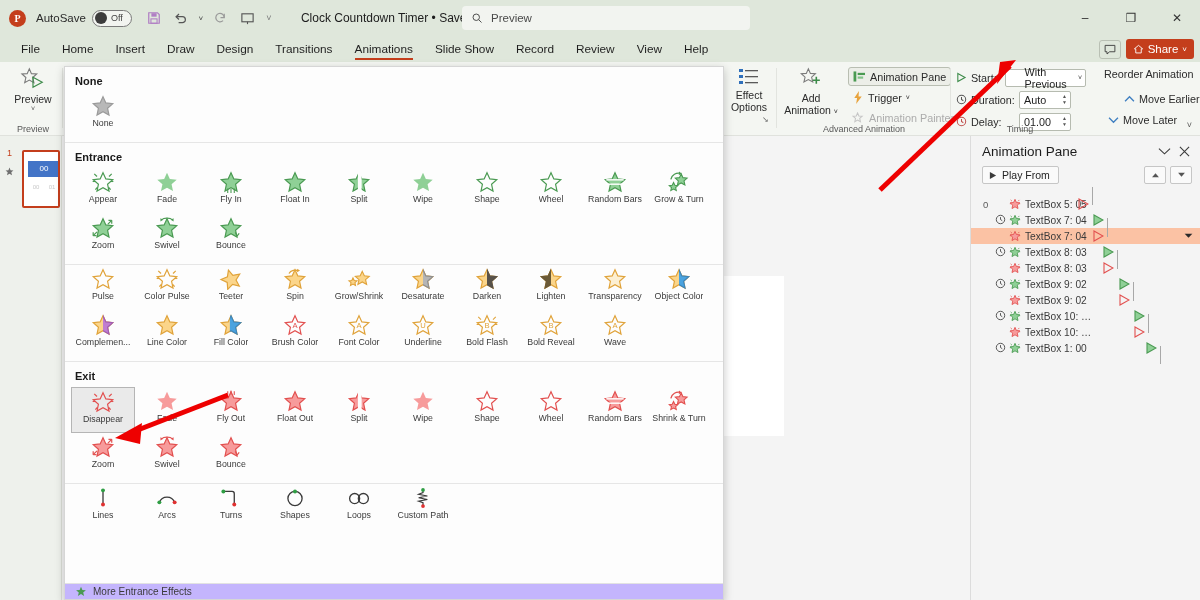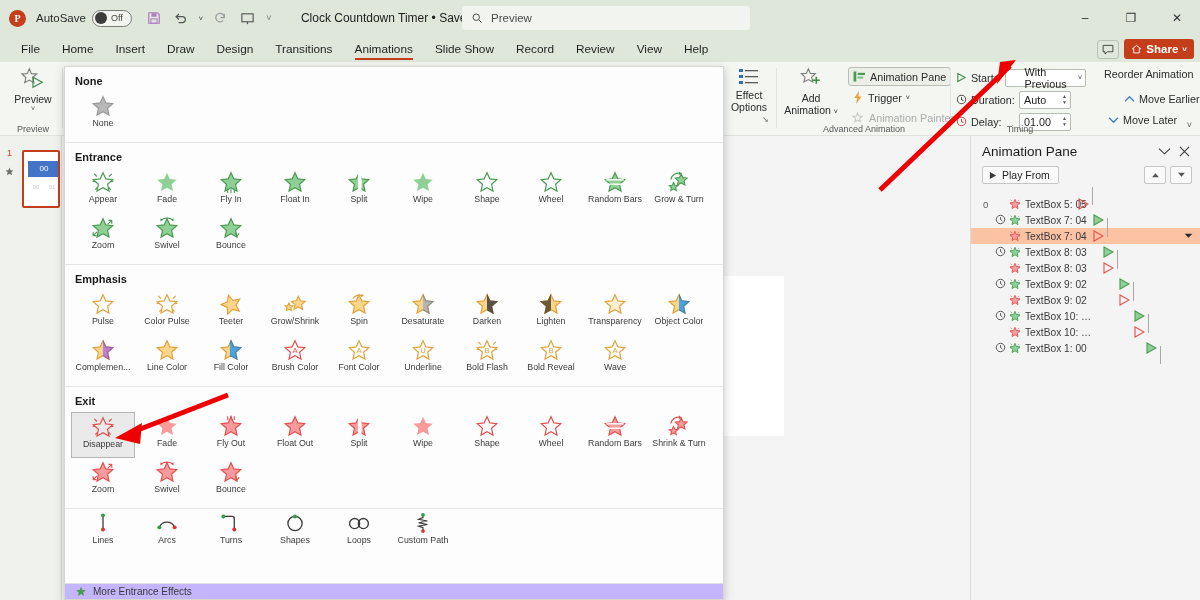--- a/index.html
+++ b/index.html
@@ -56,21 +56,21 @@
     background:#dfe7db; display:flex; align-items:center; padding-left:10px;
   }
   .tab{
     font-size:11.8px;color:#1f1f1f;padding:0 11px;height:26px;
     display:flex;align-items:center;position:relative; white-space:nowrap;
   }
   .tab.active{color:#1f1f1f;}
   .tab.active::after{
     content:"";position:absolute;left:11px;right:11px;bottom:2px;height:2px;background:#c43e1c;
   }
-  .tabstrip-right{position:absolute;right:6px;top:0;height:26px;display:flex;align-items:center;gap:5px;font-weight:bold;}
+  .tabstrip-right{position:absolute;right:6px;top:0;height:26px;display:flex;align-items:center;gap:5px;}
   .comments-btn{width:22px;height:19px;border:1px solid #b9c0b4;border-radius:3px;display:flex;align-items:center;justify-content:center;background:#dfe7db;}
   .share-btn{
     background:#c43e1c;color:#fff;font-size:11.5px;border-radius:3px;
     height:20px;display:flex;align-items:center;gap:4px;padding:0 7px;
   }
 
   
   .ribbon{
     position:absolute;left:0;top:62px;width:1200px;height:74px;
     background:#f4f6f2; border-bottom:1px solid #e0e2dd;
@@ -817,21 +817,20 @@
             <div>
               <svg width="24" height="22" viewBox="0 0 22 20">
                 <path d="M11 1.5 13.6 7.2 19.9 7.9 15.2 12.1 16.5 18.3 11 15.2 5.5 18.3 6.8 12.1 2.1 7.9 8.4 7.2z" fill="#8fd096" stroke="#4a9a52" stroke-width="1.1"></path>
                 <path d="M15 14l1.5 3.5L18.5 15" fill="none" stroke="#4a9a52" stroke-width="1.1"></path>
               </svg>
             </div>
             <div class="cl">Bounce</div>
           </div>
         </div>
         <div class="sec-sep"></div>
-        <div class="sec-title">Emphasis</div>
         <div class="grid">
           <div class="cell">
             <div>
               <svg width="24" height="22" viewBox="0 0 22 20">
                 <path d="M11 1.5 13.6 7.2 19.9 7.9 15.2 12.1 16.5 18.3 11 15.2 5.5 18.3 6.8 12.1 2.1 7.9 8.4 7.2z" fill="none" stroke="#e0a33a" stroke-width="1.1"></path>
               </svg>
             </div>
             <div class="cl">Pulse</div>
           </div>
           <div class="cell">
@@ -856,35 +855,35 @@
                 <g transform="rotate(-16 11 10)">
                   <path d="M11 1.5 13.6 7.2 19.9 7.9 15.2 12.1 16.5 18.3 11 15.2 5.5 18.3 6.8 12.1 2.1 7.9 8.4 7.2z" fill="#fbd58a" stroke="#e0a33a" stroke-width="1.1"></path>
                 </g>
               </svg>
             </div>
             <div class="cl">Teeter</div>
           </div>
           <div class="cell">
             <div>
               <svg width="24" height="22" viewBox="0 0 22 20">
-        <path d="M14 3 15.9 7.1 20.4 7.6 17 10.6 18 15 14 12.7 10 15 11 10.6 7.6 7.6 12.1 7.1z" fill="#fbd58a" stroke="#e0a33a" stroke-width="1"></path>
-        <path d="M5.5 9 6.6 11.4 9.2 11.7 7.3 13.4 7.8 16 5.5 14.7 3.2 16 3.7 13.4 1.8 11.7 4.4 11.4z" fill="#fbd58a" stroke="#e0a33a" stroke-width="1"></path>
-              </svg>
-            </div>
-            <div class="cl">Grow/Shrink</div>
-          </div>
-          <div class="cell">
-            <div>
-              <svg width="24" height="22" viewBox="0 0 22 20">
                 <path d="M11 1.5 13.6 7.2 19.9 7.9 15.2 12.1 16.5 18.3 11 15.2 5.5 18.3 6.8 12.1 2.1 7.9 8.4 7.2z" fill="#fbd58a" stroke="#e0a33a" stroke-width="1.1"></path>
                 <path d="M5.5 5C7 2 11.5 1 14 2.5" fill="none" stroke="#e0a33a" stroke-width="1.2"></path>
                <path d="M13 .6 15.6 2.3 12.9 3.8z" fill="#e0a33a"></path>
               </svg>
             </div>
             <div class="cl">Spin</div>
+          </div>
+          <div class="cell">
+            <div>
+              <svg width="24" height="22" viewBox="0 0 22 20">
+        <path d="M14 3 15.9 7.1 20.4 7.6 17 10.6 18 15 14 12.7 10 15 11 10.6 7.6 7.6 12.1 7.1z" fill="#fbd58a" stroke="#e0a33a" stroke-width="1"></path>
+        <path d="M5.5 9 6.6 11.4 9.2 11.7 7.3 13.4 7.8 16 5.5 14.7 3.2 16 3.7 13.4 1.8 11.7 4.4 11.4z" fill="#fbd58a" stroke="#e0a33a" stroke-width="1"></path>
+              </svg>
+            </div>
+            <div class="cl">Grow/Shrink</div>
           </div>
           <div class="cell">
             <div>
               <svg width="24" height="22" viewBox="0 0 22 20">
         <path d="M11 1.5 13.6 7.2 19.9 7.9 15.2 12.1 16.5 18.3 11 15.2 5.5 18.3 6.8 12.1 2.1 7.9 8.4 7.2z" fill="#fbd58a" stroke="#e0a33a" stroke-width="1.1"></path>
         <path d="M11 1.5 13.6 7.2 19.9 7.9 15.2 12.1 16.5 18.3 11 15.2 5.5 18.3 6.8 12.1 2.1 7.9 8.4 7.2z" fill="#b5b5b5" stroke="#8f8f8f" stroke-width="1.1" clip-path="inset(0 0 0 50%)"></path>
               </svg>
             </div>
             <div class="cl">Desaturate</div>
           </div>

